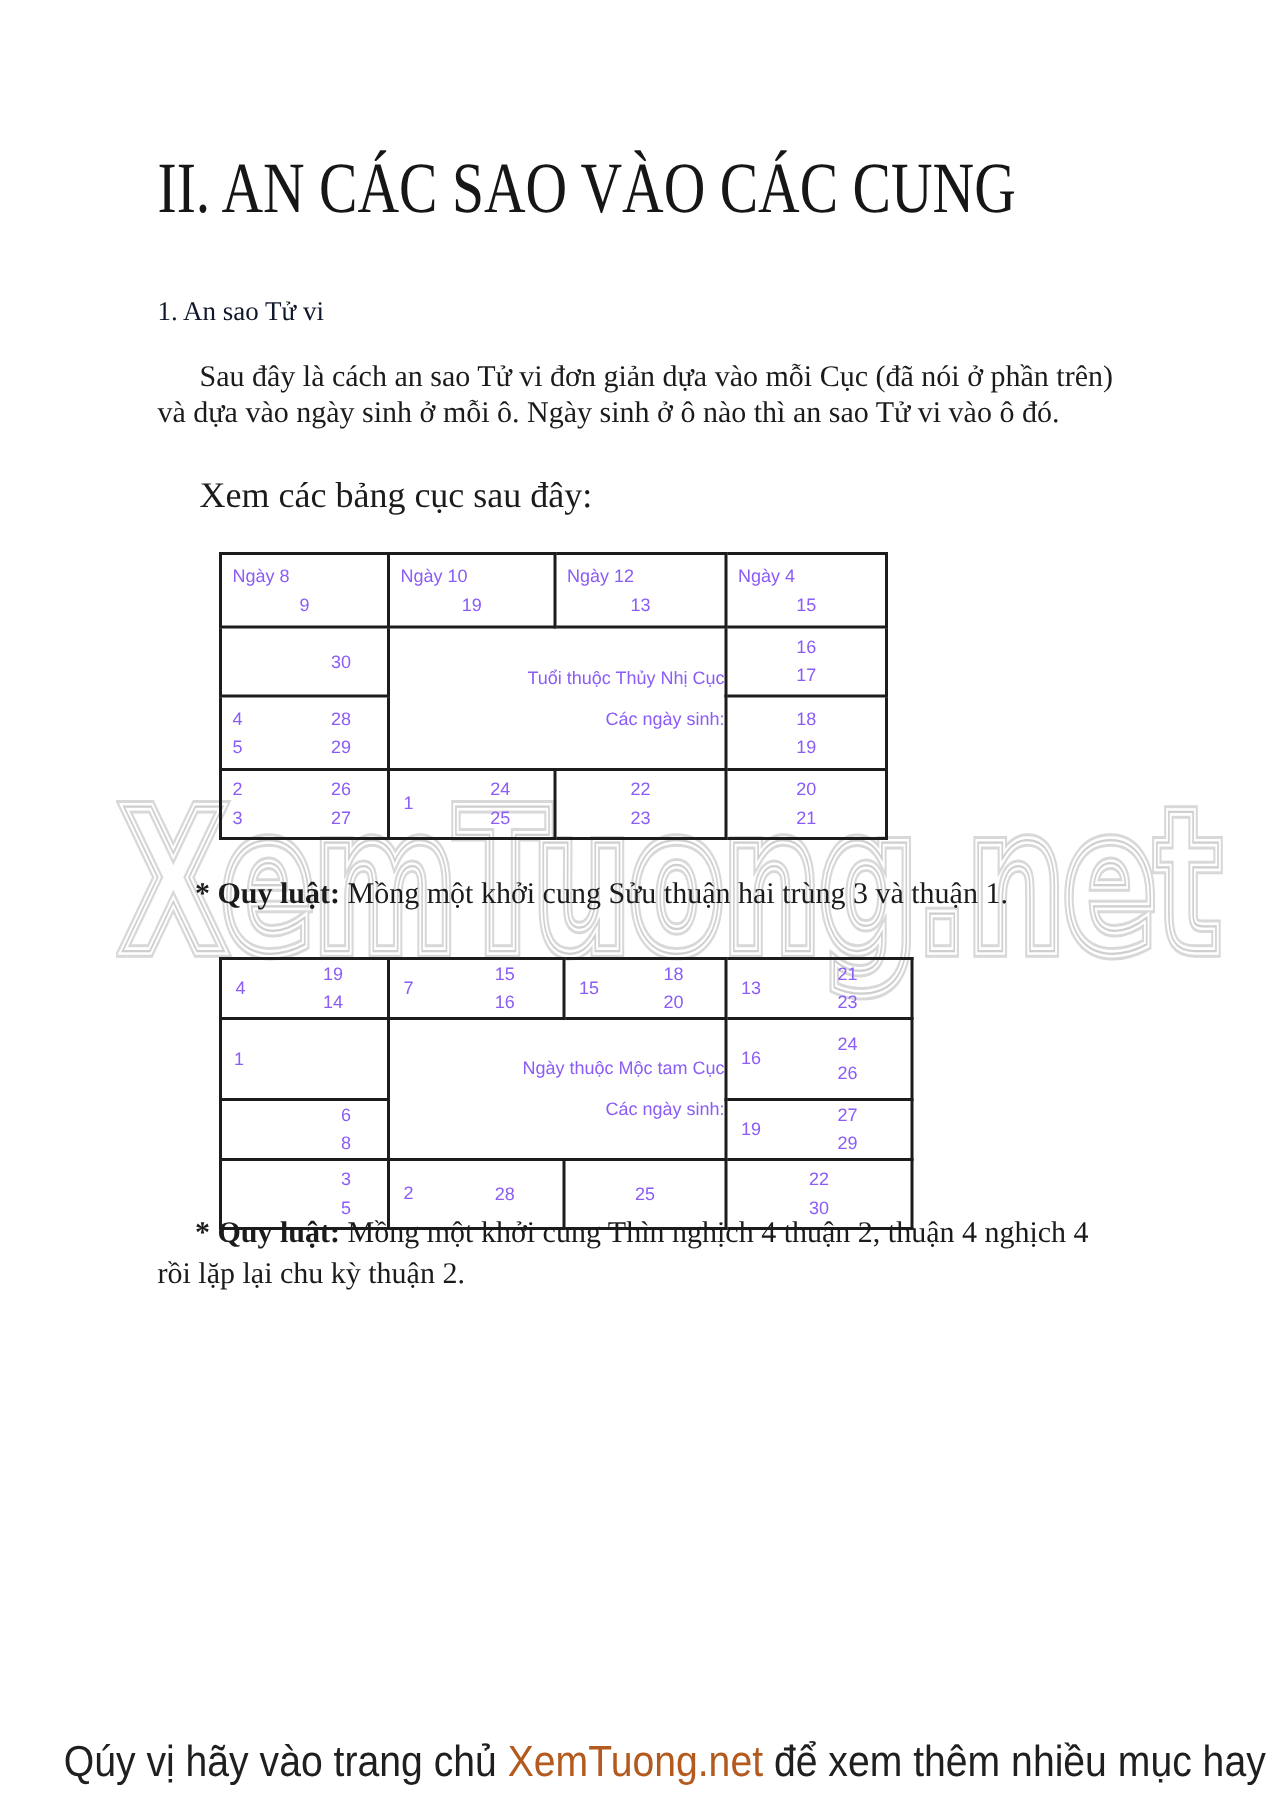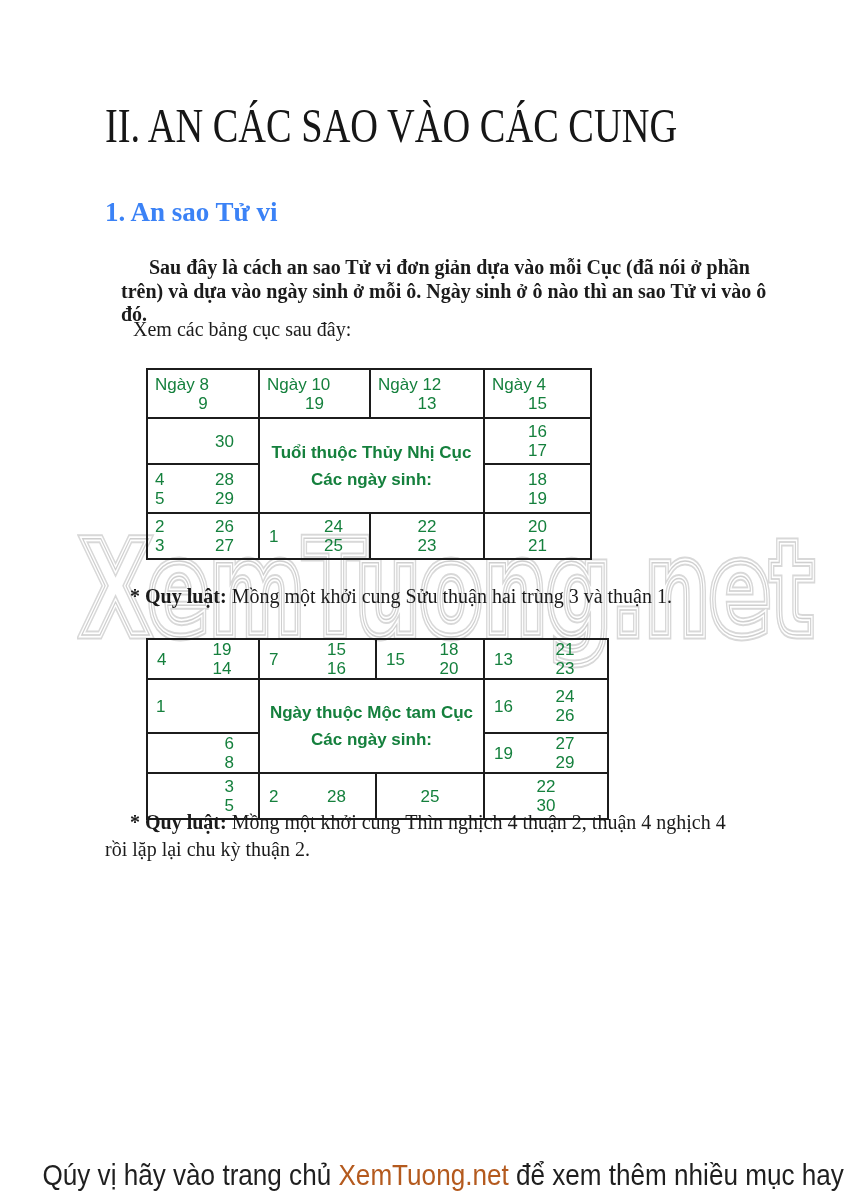--- a/index.html
+++ b/index.html
@@ -8,50 +8,50 @@
     font-family:"Liberation Serif", serif;color:#1b1b1b;overflow:hidden;
   }
   .abs{position:absolute;}
   
   .page-title{
     left:105px;top:100px;font-size:48px;line-height:1.1;font-weight:400;
     white-space:nowrap;transform:scaleX(0.80);transform-origin:left top;
     letter-spacing:0px;color:#161616;z-index:10;
   }
   .section-heading{
-    left:105px;top:197px;font-size:27px;font-weight:bold;color:#3b82f6;z-index:10;
+    left:105px;top:197px;font-size:18px;font-weight:normal;color:#0f172a;z-index:10;
   }
   .intro{
     left:105px;top:240px;width:655px;font-size:20px;line-height:23.5px;
     text-indent:28px;z-index:10;
   }
   .lead{
-    left:105px;top:318px;font-size:20px;text-indent:28px;z-index:10;
+    left:105px;top:318px;font-size:24px;text-indent:28px;z-index:10;
   }
   .rule{
     left:105px;width:645px;font-size:20px;line-height:27px;text-indent:25px;z-index:10;
   }
   .rule b{font-weight:bold;margin-top:10px;}
   #rule1{top:583px;}
   #rule2{top:809px;}
   
   table.cuc{
     position:absolute;border-collapse:collapse;table-layout:fixed;
-    font-family:"Liberation Sans", sans-serif;font-size:17px;line-height:19px;
-    color:#15803d;z-index:10;background:transparent;
+    font-family:"Liberation Sans", sans-serif;font-size:12px;line-height:19px;
+    color:#8b5cf6;z-index:10;background:transparent;
   }
   #table1{left:146px;top:368px;}
   #table2{left:146px;top:638px;}
   table.cuc td{border:2px solid #1c1c1c;padding:0;vertical-align:middle;background:transparent;}
   .h-label{text-align:left;padding-left:7px;}
   .h-num{text-align:center;}
   .pair{display:flex;justify-content:space-between;padding:0 24px 0 7px;}
   .r-num{text-align:right;padding-right:24px;}
   .stack{text-align:center;}
-  .caption-cell{text-align:center;font-weight:bold;}
+  .caption-cell{text-align:right;}
   .caption-cell .cap-line{margin:8px 0;}
   td.side-td{position:relative;}
   .side-num{position:absolute;left:9px;top:50%;transform:translateY(-50%);}
   td.side-td .stack{padding-left:38px;}
   
   .watermark{
     left:80px;top:523px;height:170px;width:1000px;z-index:2;pointer-events:none;
     transform:scaleX(0.70);transform-origin:left top;
   }
   .wm{
@@ -74,21 +74,21 @@
 <body>
 
 <div class="abs watermark">
   <span class="wm wm-outer">XemTuong.net</span>
   <span class="wm wm-mid">XemTuong.net</span>
   <span class="wm wm-inner">XemTuong.net</span>
 </div>
 
 <h1 class="abs page-title" style="margin:0;">II. AN CÁC SAO VÀO CÁC CUNG</h1>
 <h2 class="abs section-heading" style="margin:0;">1. An sao Tử vi</h2>
-<p class="abs intro" style="margin:16px;font-weight:bold;">Sau đây là cách an sao Tử vi đơn giản dựa vào mỗi Cục (đã nói ở phần trên) và dựa vào ngày sinh ở mỗi ô. Ngày sinh ở ô nào thì an sao Tử vi vào ô đó.</p>
+<p class="abs intro" style="margin:0;">Sau đây là cách an sao Tử vi đơn giản dựa vào mỗi Cục (đã nói ở phần trên) và dựa vào ngày sinh ở mỗi ô. Ngày sinh ở ô nào thì an sao Tử vi vào ô đó.</p>
 <p class="abs lead" style="margin:0;">Xem các bảng cục sau đây:</p>
 
 <table class="cuc" id="table1">
   <colgroup>
       <col style="width:112px">
       <col style="width:111px">
       <col style="width:114px">
       <col style="width:107px">
     </colgroup>
   <tbody>

